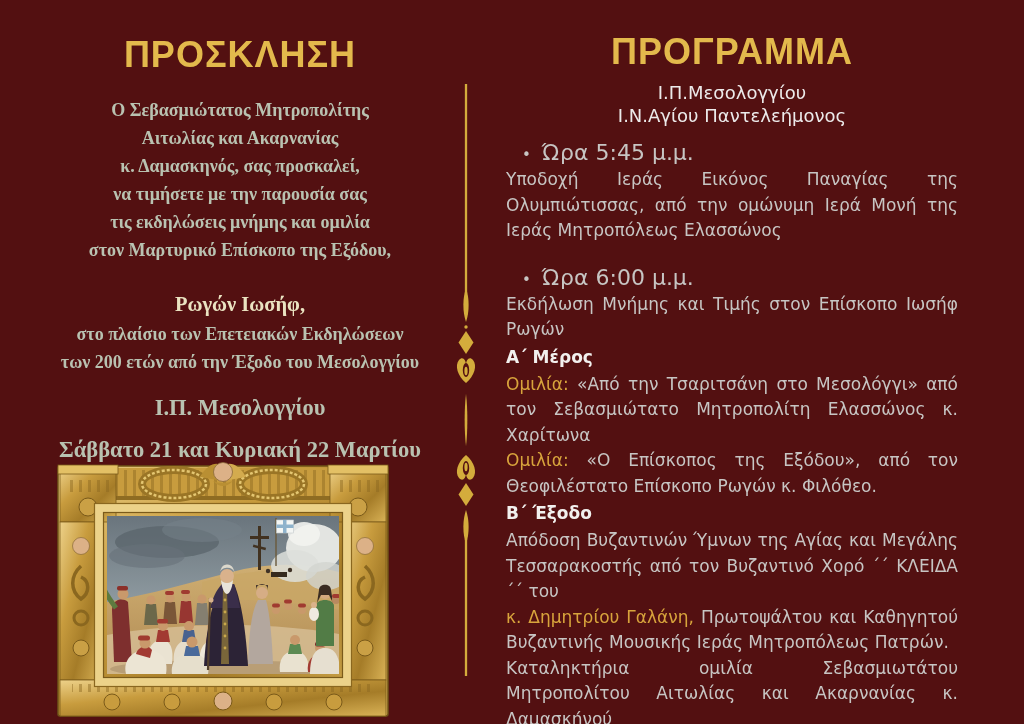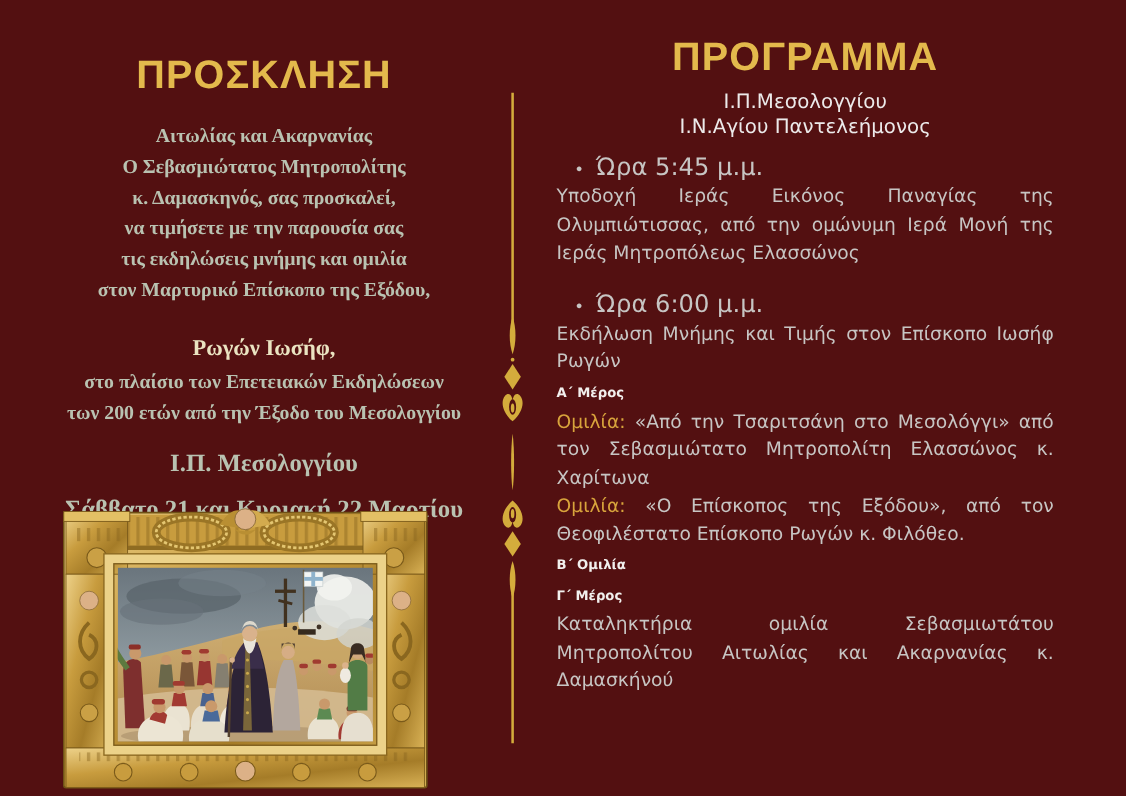--- a/index.html
+++ b/index.html
@@ -12,21 +12,21 @@
 
   .gold-title{
     margin:0;
     font-family:"Liberation Sans","DejaVu Sans",sans-serif;
     font-weight:bold;font-size:36px;line-height:44px;
     letter-spacing:1px;text-align:center;
     color:var(--title-gold,#E3B94C);
   }
 
   
-  .left{position:absolute;left:40px;top:46px;width:400px;text-align:center;}
+  .left{position:absolute;left:40px;top:33px;width:400px;text-align:center;}
   .inv-body{margin-top:19px;}
   .inv-line{
     margin:0;
     font-family:"Liberation Serif","DejaVu Serif",serif;
     font-weight:bold;font-size:18px;line-height:28px;
     color:var(--invitation-text,#B9C2B1);
   }
   .honoree{
     font-size:20.5px;line-height:31px;
     color:var(--honoree-cream,#EAE3C1);
@@ -63,35 +63,35 @@
     font-size:15px;color:var(--program-text,#C7C5C3);
     margin-right:11px;
   }
   .time{font-size:22px;color:var(--program-text,#C7C5C3);}
   .jpara{
     margin:0;font-size:17px;line-height:25.5px;
     text-align:justify;
     color:var(--program-text,#C7C5C3);
   }
   .part-label{
-    margin:1px 0;font-size:12px;line-height:27px;font-weight:bold;
+    margin:1px 0;font-size:17px;line-height:27px;font-weight:bold;
     color:var(--part-label-white,#F2F0EE);
   }
   .accent{color:var(--accent-gold,#D8A43C);}
 </style>
 </head>
 <body>
 
 <div class="page">
 
   <section class="left">
     <h1 class="gold-title">ΠΡΟΣΚΛΗΣΗ</h1>
     <div class="inv-body">
+      <p class="inv-line">Ο Σεβασμιώτατος Μητροπολίτης</p>
       <p class="inv-line">Αιτωλίας και Ακαρνανίας</p>
-      <p class="inv-line">Ο Σεβασμιώτατος Μητροπολίτης</p>
       <p class="inv-line">κ. Δαμασκηνός, σας προσκαλεί,</p>
       <p class="inv-line">να τιμήσετε με την παρουσία σας</p>
       <p class="inv-line">τις εκδηλώσεις μνήμης και ομιλία</p>
       <p class="inv-line">στον Μαρτυρικό Επίσκοπο της Εξόδου,</p>
       <p class="inv-line honoree">Ρωγών Ιωσήφ,</p>
       <p class="inv-line">στο πλαίσιο των Επετειακών Εκδηλώσεων</p>
       <p class="inv-line">των 200 ετών από την Έξοδο του Μεσολογγίου</p>
     </div>
     <p class="inv-place">Ι.Π. Μεσολογγίου</p>
     <p class="inv-dates">Σάββατο 21 και Κυριακή 22 Μαρτίου 2026</p>
@@ -307,20 +307,20 @@
     <div class="slot mt">
       <span class="bullet">•</span>
       <span class="time">Ώρα 6:00 μ.μ.</span>
     </div>
     <p class="jpara">Εκδήλωση Μνήμης και Τιμής στον Επίσκοπο Ιωσήφ Ρωγών</p>
 
     <p class="part-label">Α΄ Μέρος</p>
     <p class="jpara"><span class="accent">Ομιλία:</span> <span>«Από την Τσαριτσάνη στο Μεσολόγγι» από τον Σεβασμιώτατο Μητροπολίτη Ελασσώνος κ. Χαρίτωνα</span></p>
     <p class="jpara"><span class="accent">Ομιλία:</span> <span>«Ο Επίσκοπος της Εξόδου», από τον Θεοφιλέστατο Επίσκοπο Ρωγών κ. Φιλόθεο.</span></p>
 
-    <p class="part-label">Β΄ Ομιλία</p>
-
-    <p class="part-label">Γ΄ Μέρος</p>
+    <p class="part-label">Β΄ Έξοδο</p>
+    <p class="jpara"><span>Απόδοση Βυζαντινών  Ύμνων της Αγίας και Μεγάλης Τεσσαρακοστής από τον Βυζαντινό Χορό ΄΄ ΚΛΕΙΔΑ ΄΄ του</span><br><span class="accent">κ. Δημητρίου Γαλάνη,</span> <span>Πρωτοψάλτου και Καθηγητού Βυζαντινής Μουσικής Ιεράς Μητροπόλεως Πατρών.</span></p>
+
     <p class="jpara">Καταληκτήρια ομιλία Σεβασμιωτάτου Μητροπολίτου Αιτωλίας και Ακαρνανίας κ. Δαμασκήνού</p>
 
   </section>
 
 </div>
 
 </body></html>

